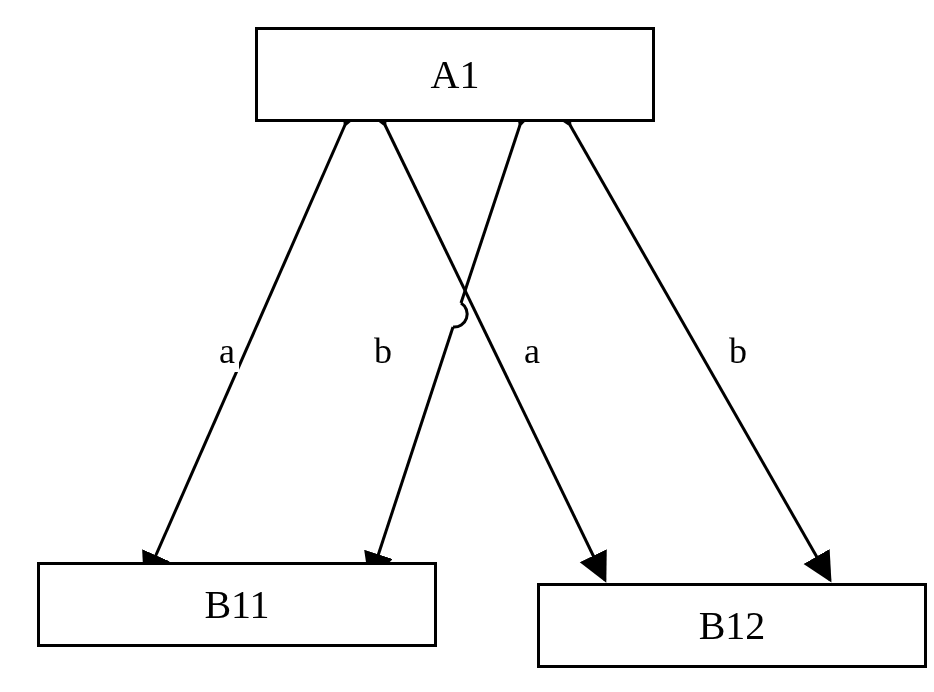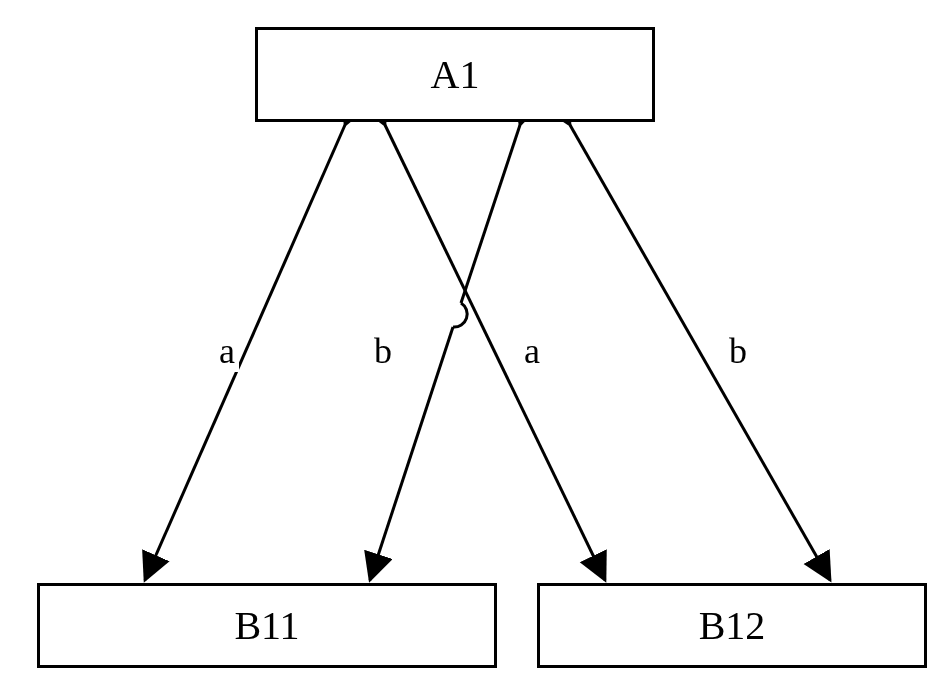--- a/index.html
+++ b/index.html
@@ -52,21 +52,21 @@
 
   <line x1="385" y1="125" x2="605" y2="580" stroke="black" stroke-width="3" marker-end="url(#arrowhead)" marker-start="url(#arrowhead)"></line>
 
   <line x1="570" y1="125" x2="830" y2="580" stroke="black" stroke-width="3" marker-end="url(#arrowhead)" marker-start="url(#arrowhead)"></line>
 </svg>
 
 <div class="node" style="left:255px; top:27px; width:400px; height:95px;">
   <span>A1</span>
 </div>
 
-<div class="node" style="left:37px; top:583px; width:460px; height:85px;">
+<div class="node" style="left:37px; top:562px; width:400px; height:85px;">
   <span>B11</span>
 </div>
 
 <div class="node" style="left:517px; top:583px; width:390px; height:85px;margin-left:20px;">
   <span>B12</span>
 </div>
 
 <div class="edge-label" style="left:215px; top:330px;">a</div>
 <div class="edge-label" style="left:370px; top:330px;">b</div>
 <div class="edge-label" style="left:520px; top:330px;">a</div>

